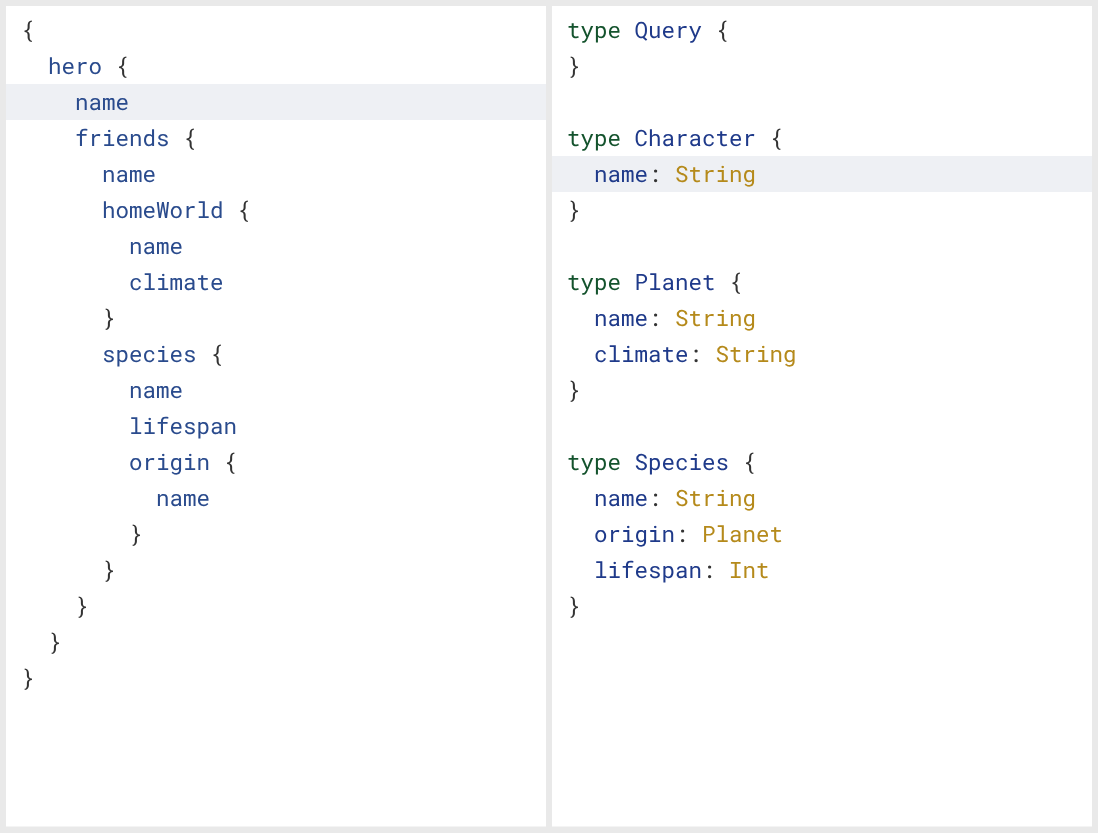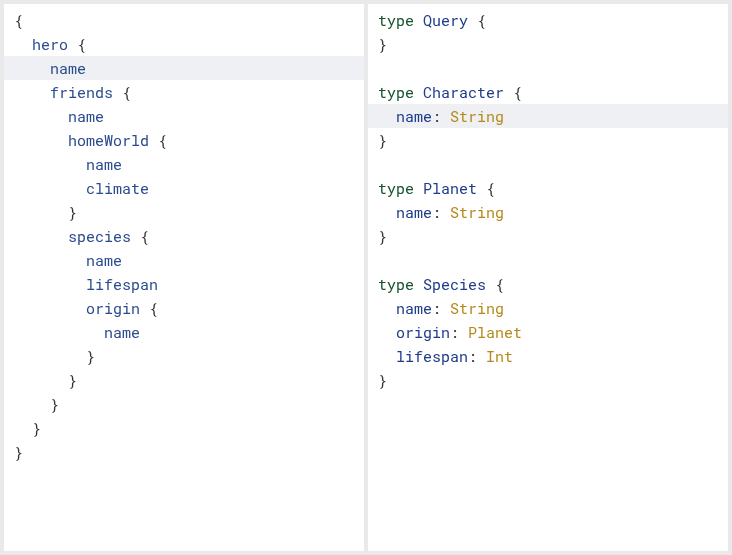--- a/index.html
+++ b/index.html
@@ -44,20 +44,21 @@
   <div class="panel" id="schema-panel">
       <div class="line"><span class="kw">type </span><span class="tn">Query</span><span class="br"> {</span></div>
       <div class="line"><span class="br">}</span></div>
       <div class="line">&nbsp;</div>
       <div class="line"><span class="kw">type </span><span class="tn">Character</span><span class="br"> {</span></div>
       <div class="line hl">  <span class="tn">name</span><span class="br">: </span><span class="ft">String</span></div>
       <div class="line"><span class="br">}</span></div>
       <div class="line">&nbsp;</div>
       <div class="line"><span class="kw">type </span><span class="tn">Planet</span><span class="br"> {</span></div>
       <div class="line">  <span class="tn">name</span><span class="br">: </span><span class="ft">String</span></div>
+      <div class="line">  <span class="tn">climate</span><span class="br">: </span><span class="ft">String</span></div>
       <div class="line"><span class="br">}</span></div>
       <div class="line">&nbsp;</div>
       <div class="line"><span class="kw">type </span><span class="tn">Species</span><span class="br"> {</span></div>
       <div class="line">  <span class="tn">name</span><span class="br">: </span><span class="ft">String</span></div>
       <div class="line">  <span class="tn">origin</span><span class="br">: </span><span class="ft">Planet</span></div>
       <div class="line">  <span class="tn">lifespan</span><span class="br">: </span><span class="ft">Int</span></div>
       <div class="line"><span class="br">}</span></div>
     </div>
 </div>
 

